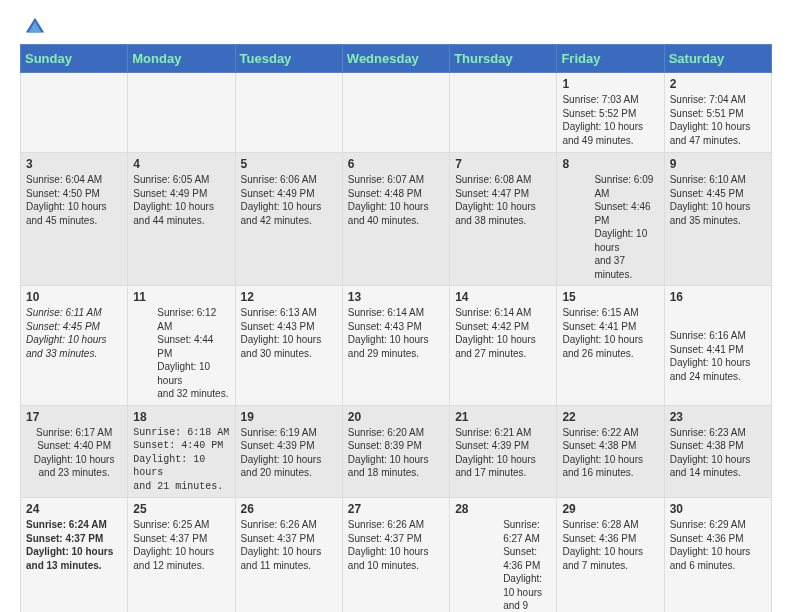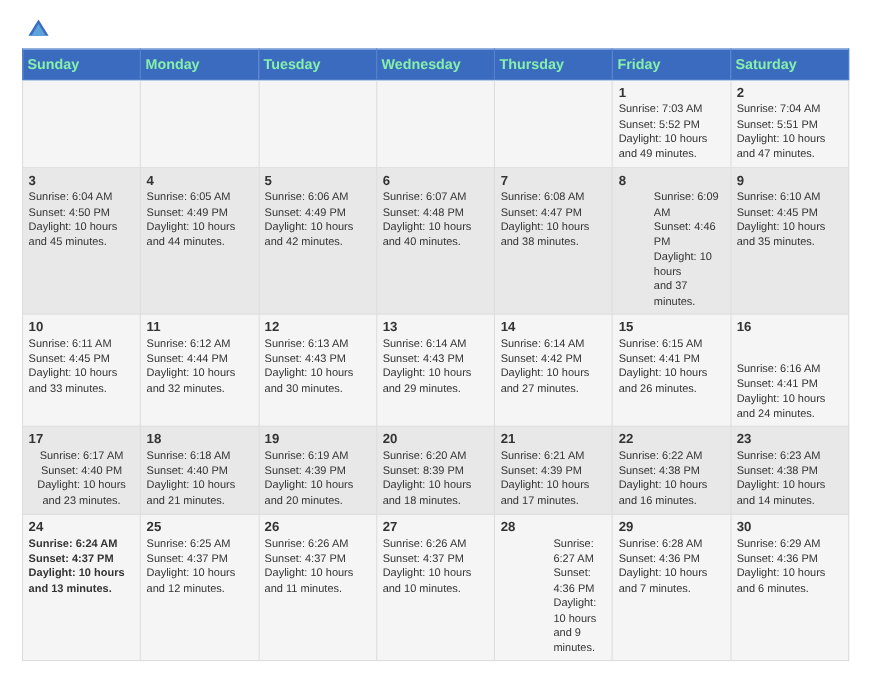--- a/index.html
+++ b/index.html
@@ -200,28 +200,28 @@
           <span class="day-number">9</span>
           <div class="day-info" style="white-space: pre-line;">Sunrise: 6:10 AM
 Sunset: 4:45 PM
 Daylight: 10 hours
 and 35 minutes.</div>
         </td>
       </tr>
       <tr>
         <td>
           <span class="day-number">10</span>
-          <div class="day-info" style="white-space: pre-line;">Sunrise: 6:11 AM
+          <div class="day-info" style="white-space: pre-line; font-style: italic;">Sunrise: 6:11 AM
 Sunset: 4:45 PM
 Daylight: 10 hours
 and 33 minutes.</div>
         </td>
         <td>
           <span class="day-number">11</span>
-          <div class="day-info" style="white-space: pre-line;">Sunrise: 6:12 AM
+          <div class="day-info" style="white-space: pre-line; margin-left: 24px;">Sunrise: 6:12 AM
 Sunset: 4:44 PM
 Daylight: 10 hours
 and 32 minutes.</div>
         </td>
         <td>
           <span class="day-number">12</span>
           <div class="day-info" style="white-space: pre-line;">Sunrise: 6:13 AM
 Sunset: 4:43 PM
 Daylight: 10 hours
 and 30 minutes.</div>
@@ -258,21 +258,21 @@
       <tr>
         <td>
           <span class="day-number">17</span>
           <div class="day-info" style="white-space: pre-line; text-align: center;">Sunrise: 6:17 AM
 Sunset: 4:40 PM
 Daylight: 10 hours
 and 23 minutes.</div>
         </td>
         <td>
           <span class="day-number">18</span>
-          <div class="day-info" style="white-space: pre-line;">Sunrise: 6:18 AM
+          <div class="day-info" style="white-space: pre-line; font-family: Liberation Mono, monospace;">Sunrise: 6:18 AM
 Sunset: 4:40 PM
 Daylight: 10 hours
 and 21 minutes.</div>
         </td>
         <td>
           <span class="day-number">19</span>
           <div class="day-info" style="white-space: pre-line;">Sunrise: 6:19 AM
 Sunset: 4:39 PM
 Daylight: 10 hours
 and 20 minutes.</div>

